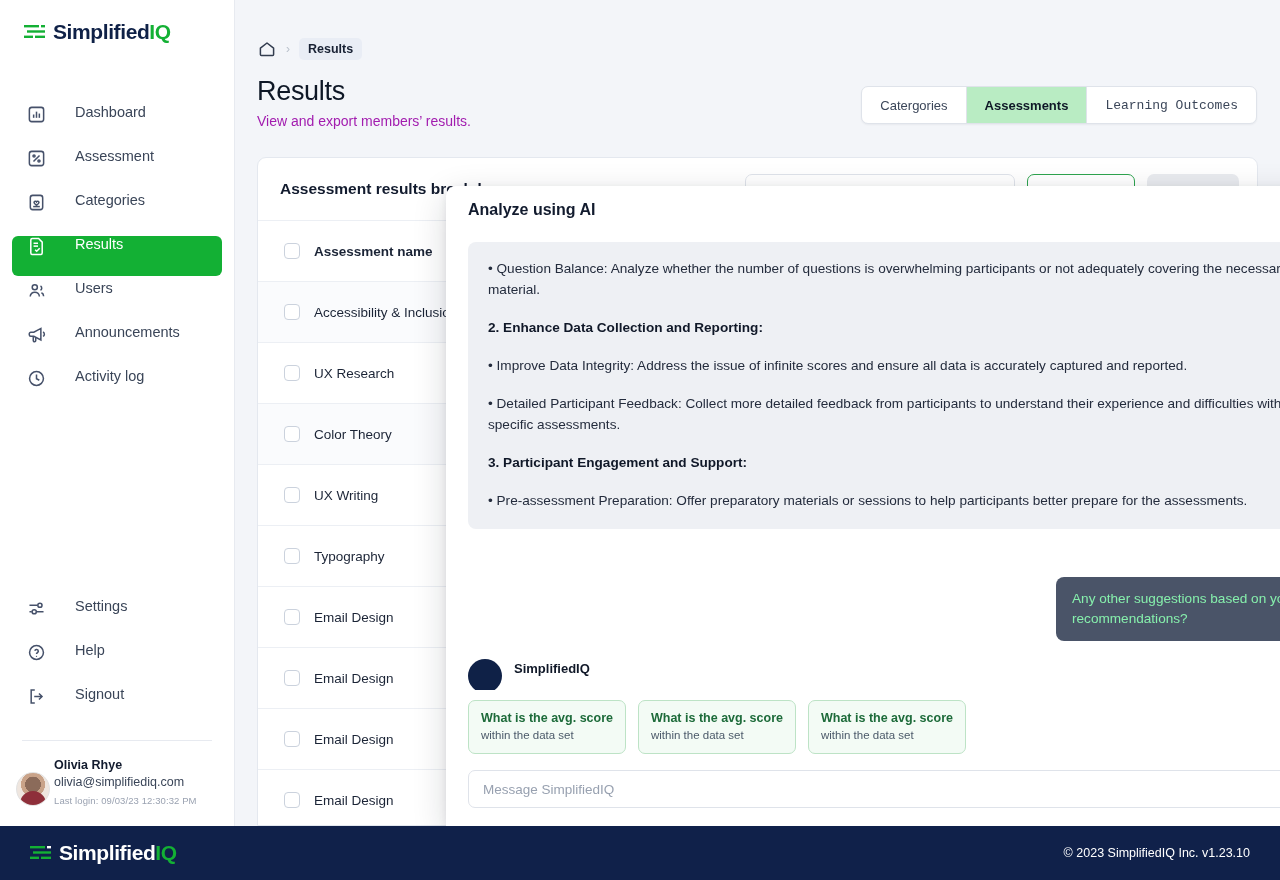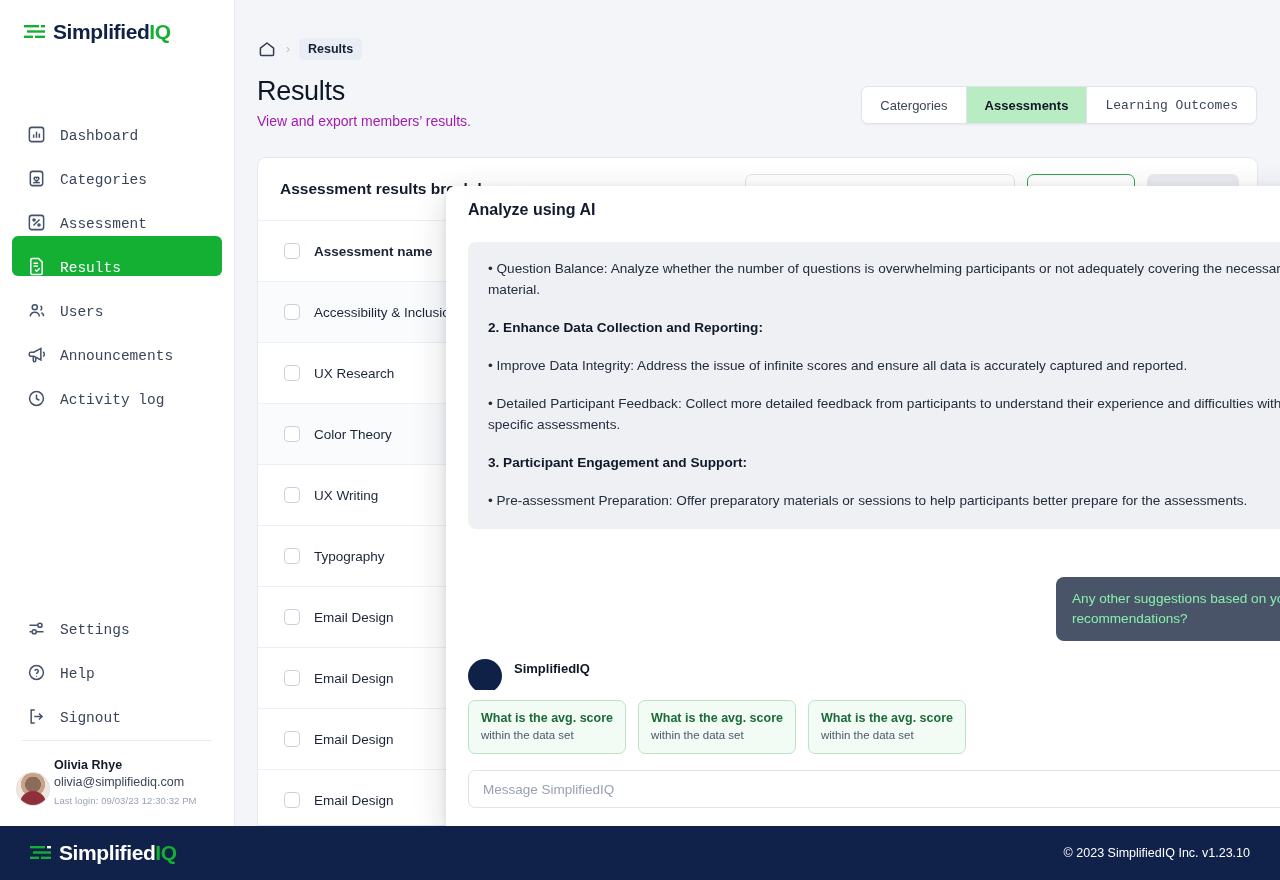--- a/index.html
+++ b/index.html
@@ -21,26 +21,25 @@
     display: flex; flex-direction: column;
   }
   .logo-wrap { padding: 20px 0 0 24px; height: 68px; }
   .logo { display: flex; align-items: center; gap: 7px; }
   .logo-mark { display: block; }
   .logo-text { font-size: 21px; font-weight: 700; letter-spacing: -0.4px; color: #0f2147; }
   .logo-text .iq { color: #13b034; }
 
   .nav-top { margin-top: 36px; }
   .nav-item {
-    display: flex; align-items: flex-end; gap: 14px;
+    display: flex; align-items: flex-start; gap: 29px;
     height: 40px; margin: 0 12px 4px 12px;
     padding: 0 14px; border-radius: 6px;
     color: #3a4558; font-size: 14.5px;
     cursor: pointer;
-    font-family: Liberation Mono, monospace;
   }
   .nav-item .nav-ico { width: 20px; height: 20px; flex: 0 0 20px; display: flex; align-items: center; justify-content: center; }
   .nav-item.active { background: #13b034; color: #ffffff; }
   .nav-item.active svg { stroke: #ffffff; }
   .nav-item svg { stroke: #46516a; fill: none; stroke-width: 1.6; }
 
   .nav-bottom { margin-top: auto; padding-bottom: 8px; }
   .sidebar-divider { height: 1px; background: #e7eaf0; margin: 14px 22px 0 22px; }
 
   .user-box { display: flex; align-items: flex-end; gap: 4px; padding: 16px 20px 12px 16px; }
@@ -215,37 +214,37 @@
               <line x1="7" y1="13.5" x2="7" y2="10"></line>
               <line x1="10" y1="13.5" x2="10" y2="7"></line>
               <line x1="13" y1="13.5" x2="13" y2="9"></line>
             </svg>
         </span>
         <span>Dashboard</span>
       </div>
       <div class="nav-item">
         <span class="nav-ico">
           <svg width="19" height="19" viewBox="0 0 20 20">
-              <rect x="3.5" y="2.5" width="13" height="15" rx="2.5"></rect>
-              <path d="M10 9.4c-.7-1.2-2.6-.8-2.6.6 0 1.1 1.6 2.1 2.6 2.9 1-.8 2.6-1.8 2.6-2.9 0-1.4-1.9-1.8-2.6-.6z"></path>
-              <line x1="6.5" y1="14.3" x2="13.5" y2="14.3"></line>
-            </svg>
-        </span>
-        <span>Categories</span>
-      </div>
-      <div class="nav-item">
-        <span class="nav-ico">
-          <svg width="19" height="19" viewBox="0 0 20 20">
               <rect x="2.5" y="2.5" width="15" height="15" rx="2.5"></rect>
               <line x1="6.8" y1="13.2" x2="13.2" y2="6.8"></line>
               <circle cx="7.4" cy="7.4" r="1.1"></circle>
               <circle cx="12.6" cy="12.6" r="1.1"></circle>
             </svg>
         </span>
         <span>Assessment</span>
+      </div>
+      <div class="nav-item">
+        <span class="nav-ico">
+          <svg width="19" height="19" viewBox="0 0 20 20">
+              <rect x="3.5" y="2.5" width="13" height="15" rx="2.5"></rect>
+              <path d="M10 9.4c-.7-1.2-2.6-.8-2.6.6 0 1.1 1.6 2.1 2.6 2.9 1-.8 2.6-1.8 2.6-2.9 0-1.4-1.9-1.8-2.6-.6z"></path>
+              <line x1="6.5" y1="14.3" x2="13.5" y2="14.3"></line>
+            </svg>
+        </span>
+        <span>Categories</span>
       </div>
       <div class="nav-item active">
         <span class="nav-ico">
           <svg width="19" height="19" viewBox="0 0 20 20">
               <path d="M4 3.2a1.6 1.6 0 0 1 1.6-1.6h6.6L16 5.4v11.4a1.6 1.6 0 0 1-1.6 1.6H5.6A1.6 1.6 0 0 1 4 16.8z"></path>
               <line x1="6.9" y1="6.6" x2="11.6" y2="6.6"></line>
               <line x1="6.9" y1="9.6" x2="11.6" y2="9.6"></line>
               <polyline points="8.6,13.4 10.2,15 13.4,11.8"></polyline>
             </svg>
         </span>

